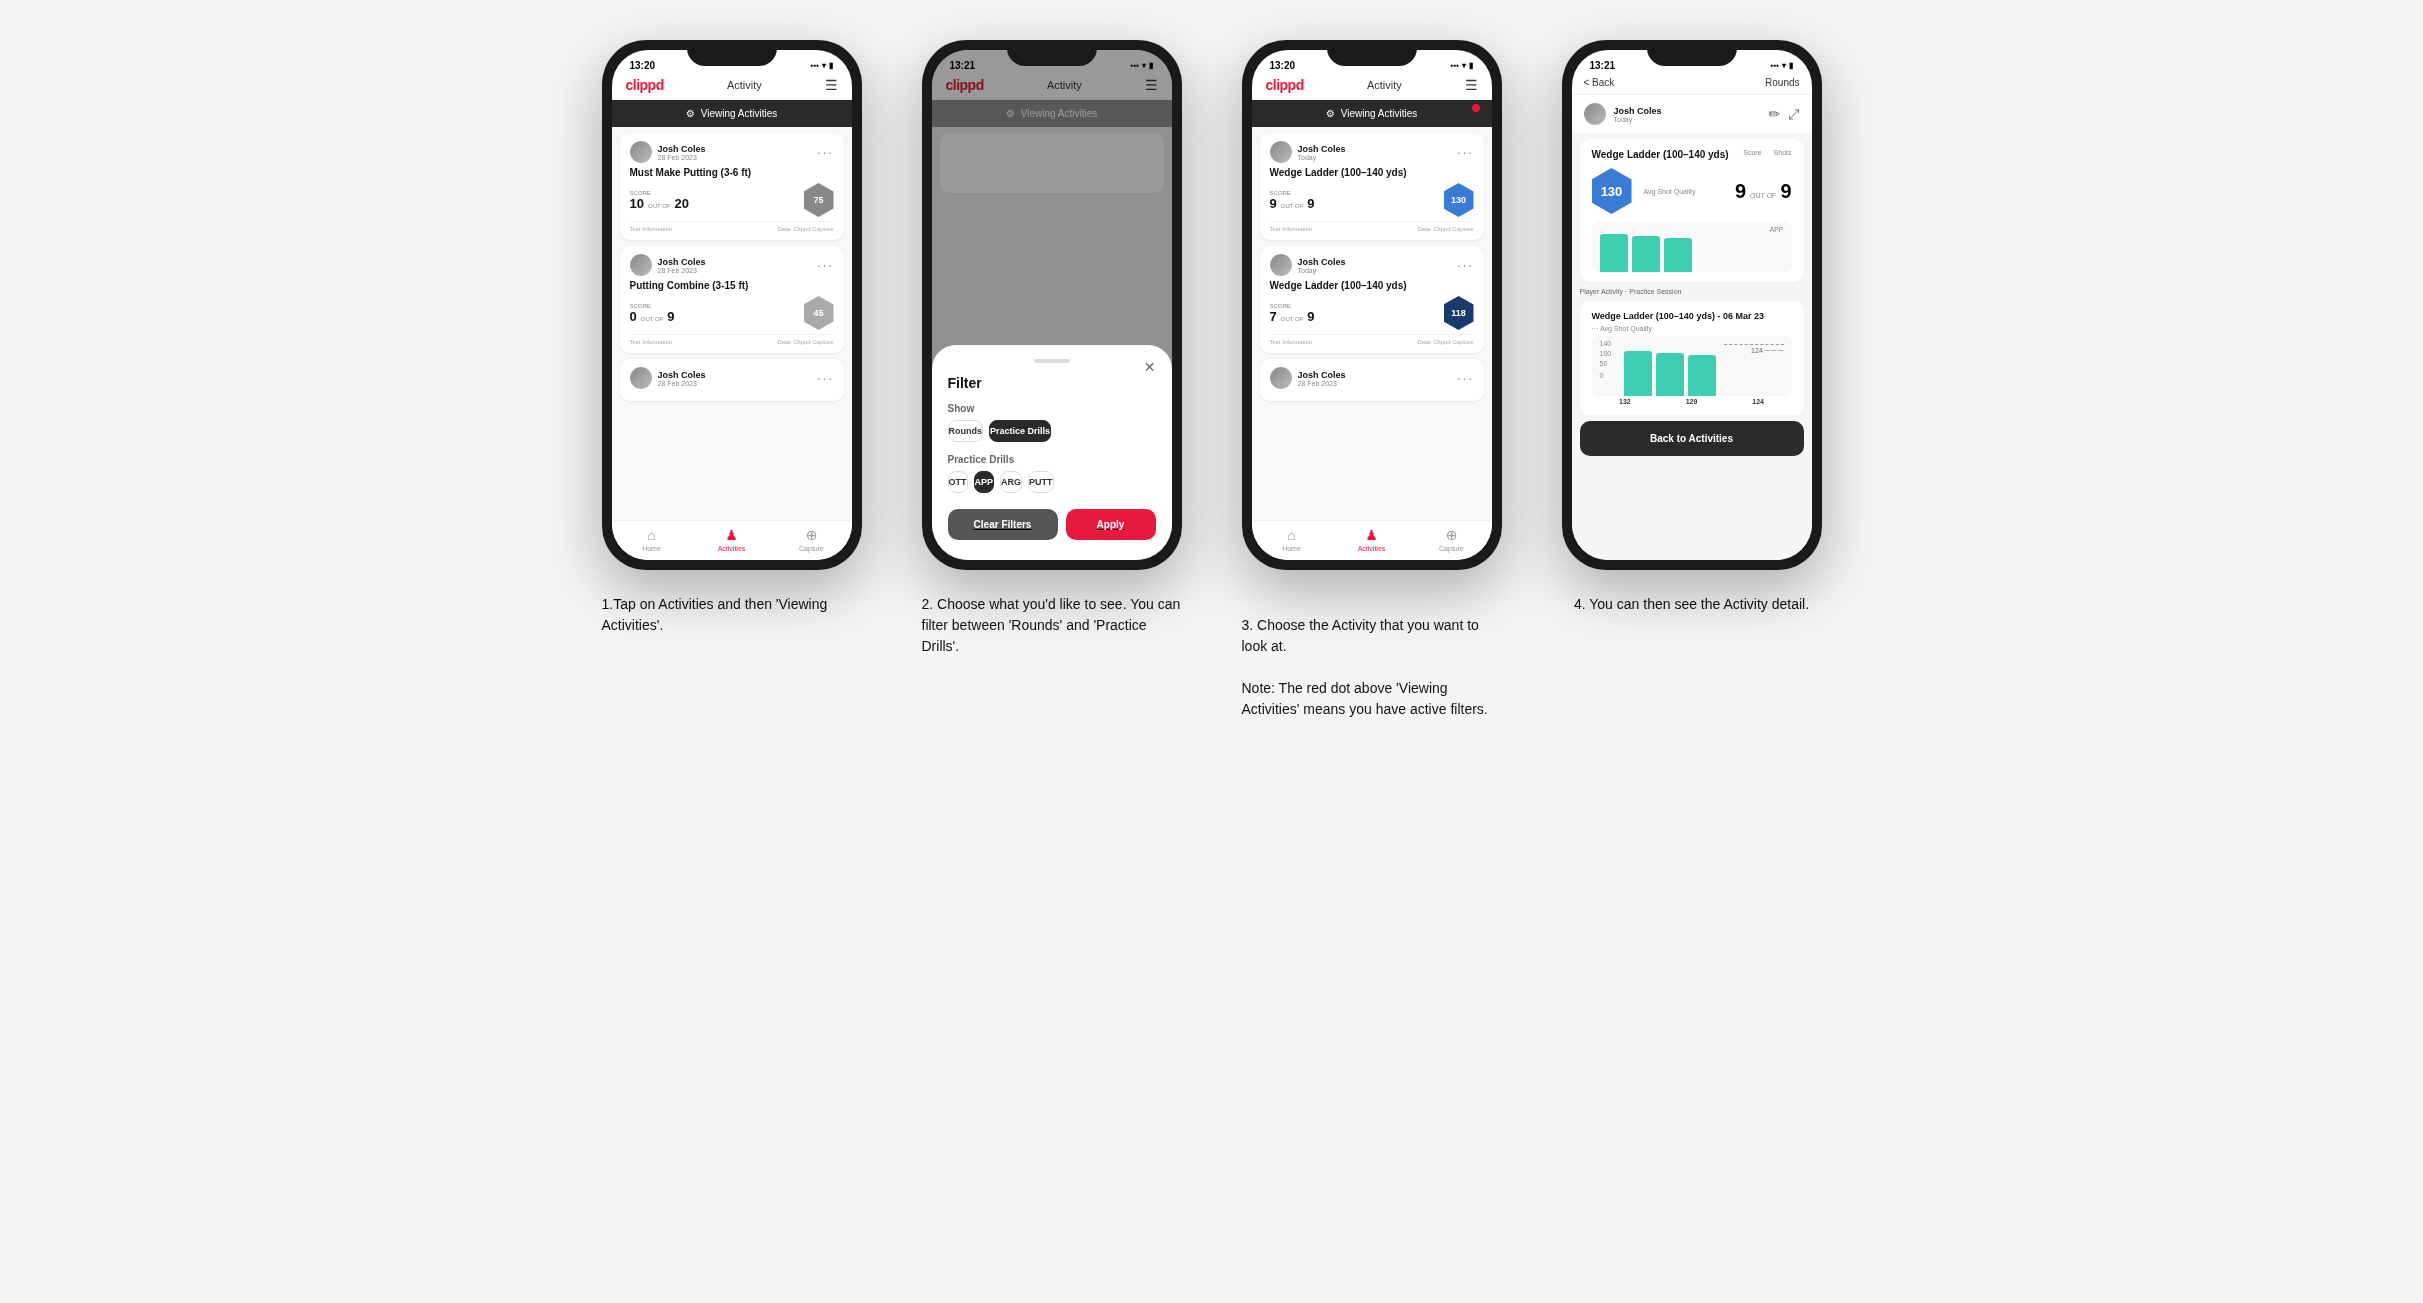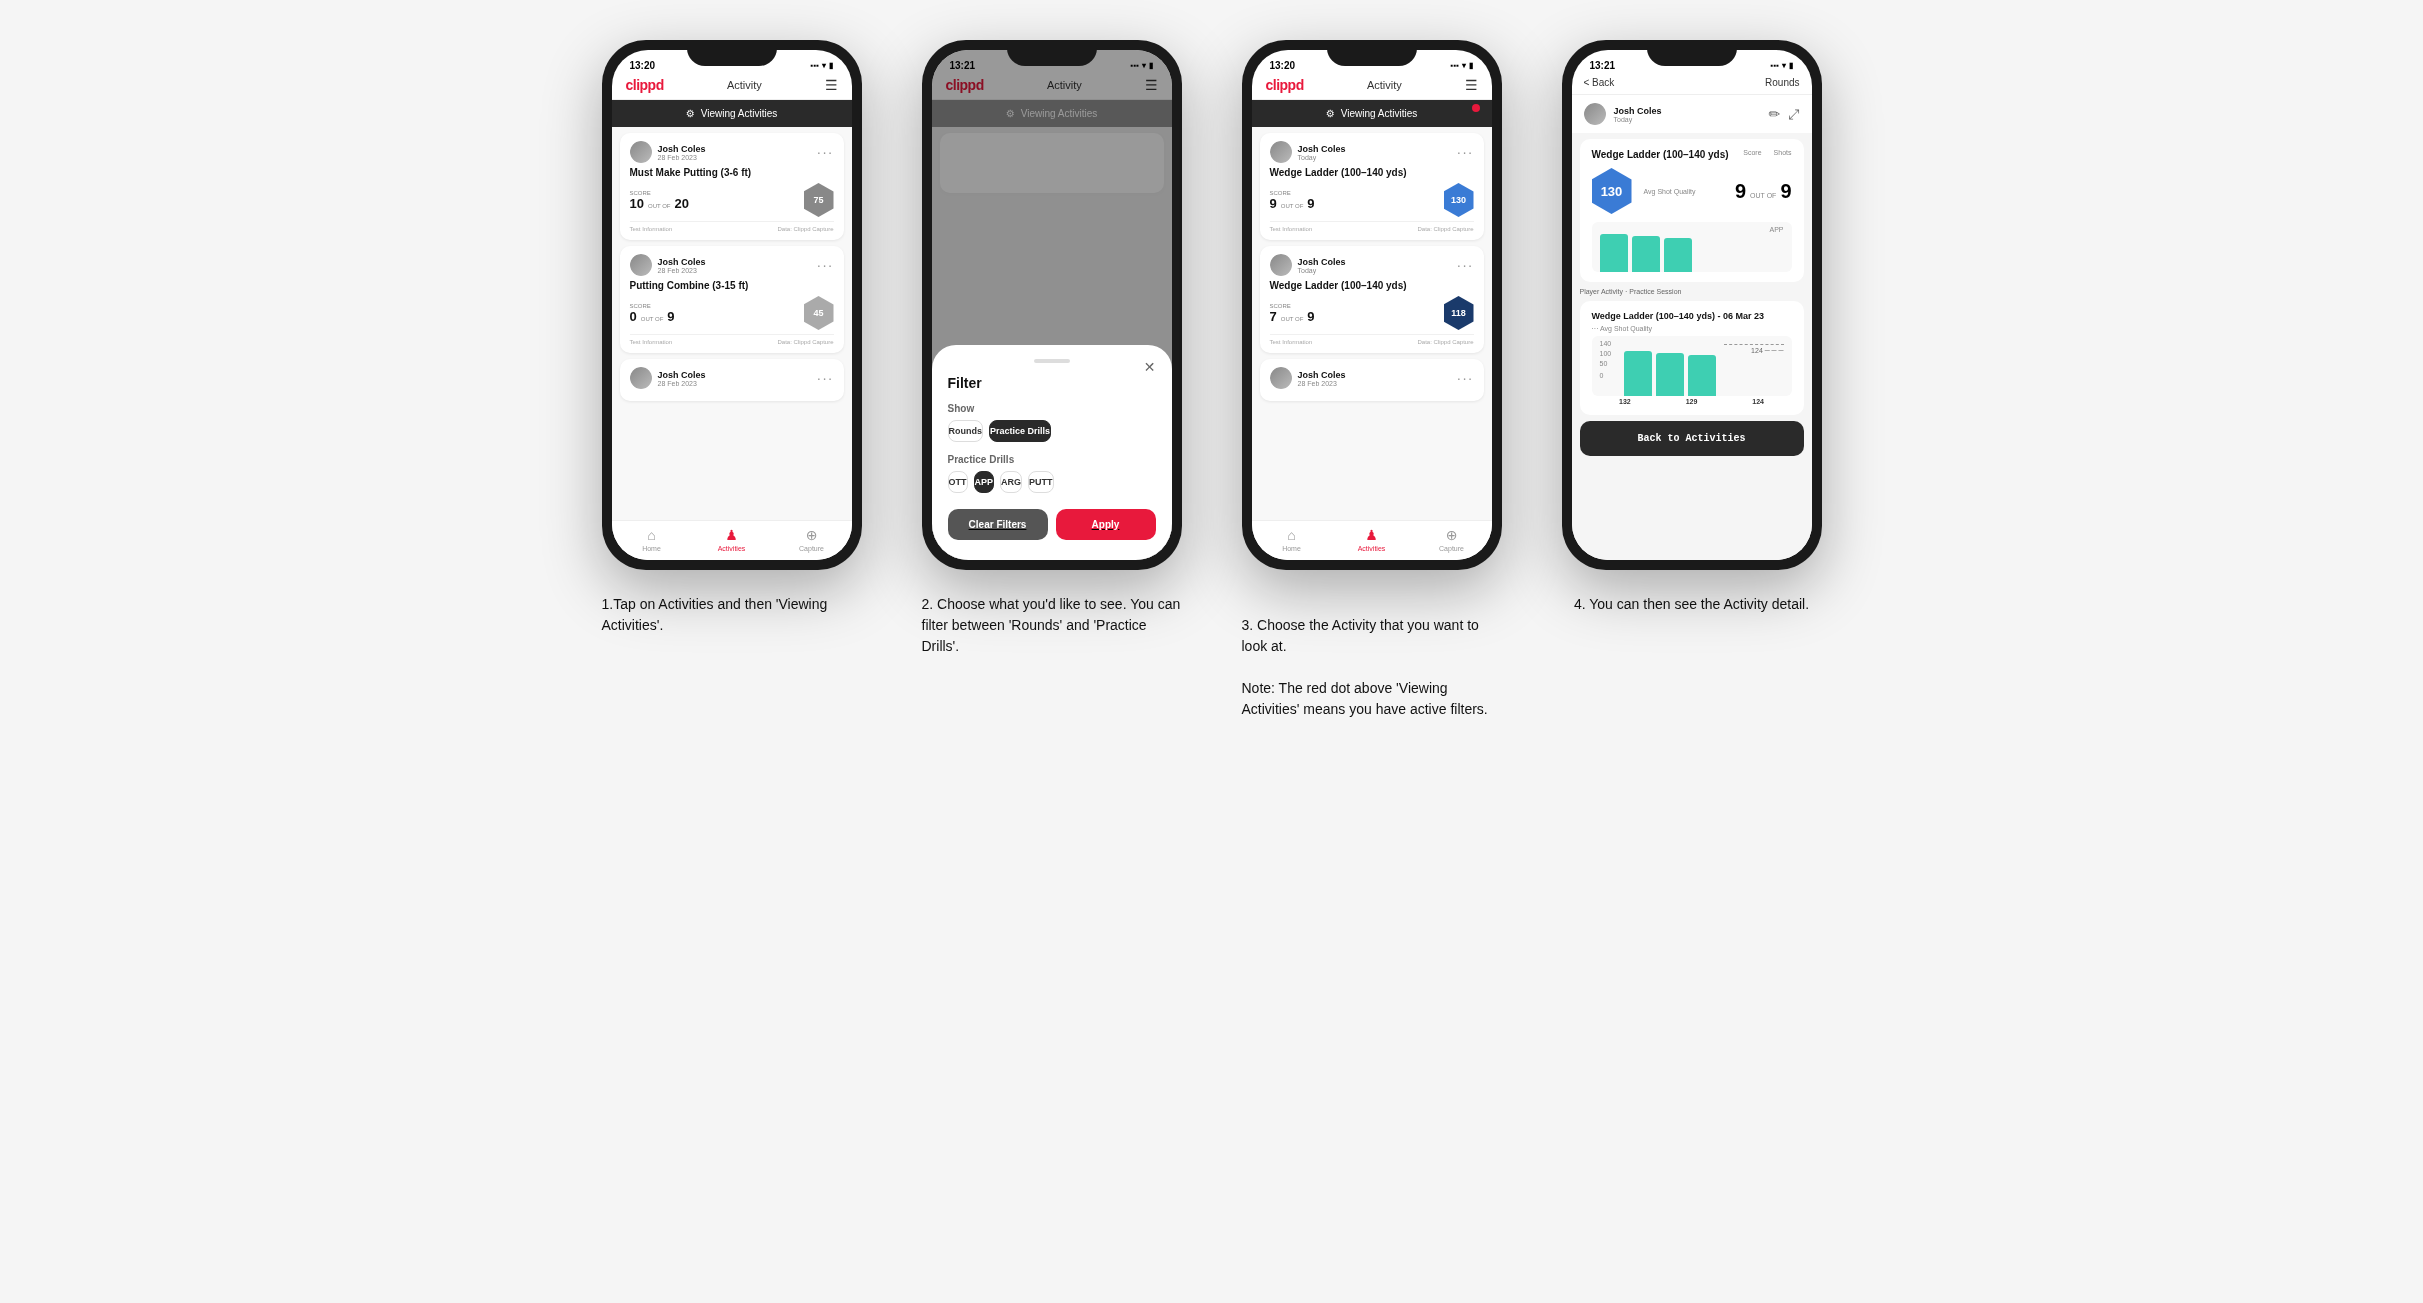--- a/index.html
+++ b/index.html
@@ -215,21 +215,21 @@
     }
     .filter-actions { display: flex; gap: 8px; margin-top: 16px; text-decoration: underline; }
     .btn-clear {
       flex: 1; padding: 10px;
       background: #555;
       color: #fff;
       border: none; border-radius: 10px;
       font-size: 10px; font-weight: 600;
     }
     .btn-apply {
-      flex: 1; padding: 10px;
+      flex: 1; 
       background: #e8193c;
       color: #fff;
       border: none; border-radius: 10px;
       font-size: 10px; font-weight: 600;
     }
     
     .detail-header {
       display: flex;
       justify-content: space-between;
       padding: 4px 12px 6px;
@@ -258,21 +258,20 @@
     .detail-scores { display: flex; align-items: center; gap: 12px; margin-bottom: 8px; }
     .back-to-activities {
       background: #2a2a2a;
       color: #fff;
       text-align: center;
       padding: 12px;
       font-size: 10px;
       font-weight: 600;
       margin: 6px 8px;
       border-radius: 10px;
-      font-family: Liberation Mono, monospace;
     }
     .caption-text {
       font-size: 14px;
       color: #111;
       line-height: 1.5;
       text-align: left;
       max-width: 260px;
     }
     .settings-icon { font-size: 10px; }
     .outof-text { font-size: 6px; color: #888; margin: 0 2px; }

